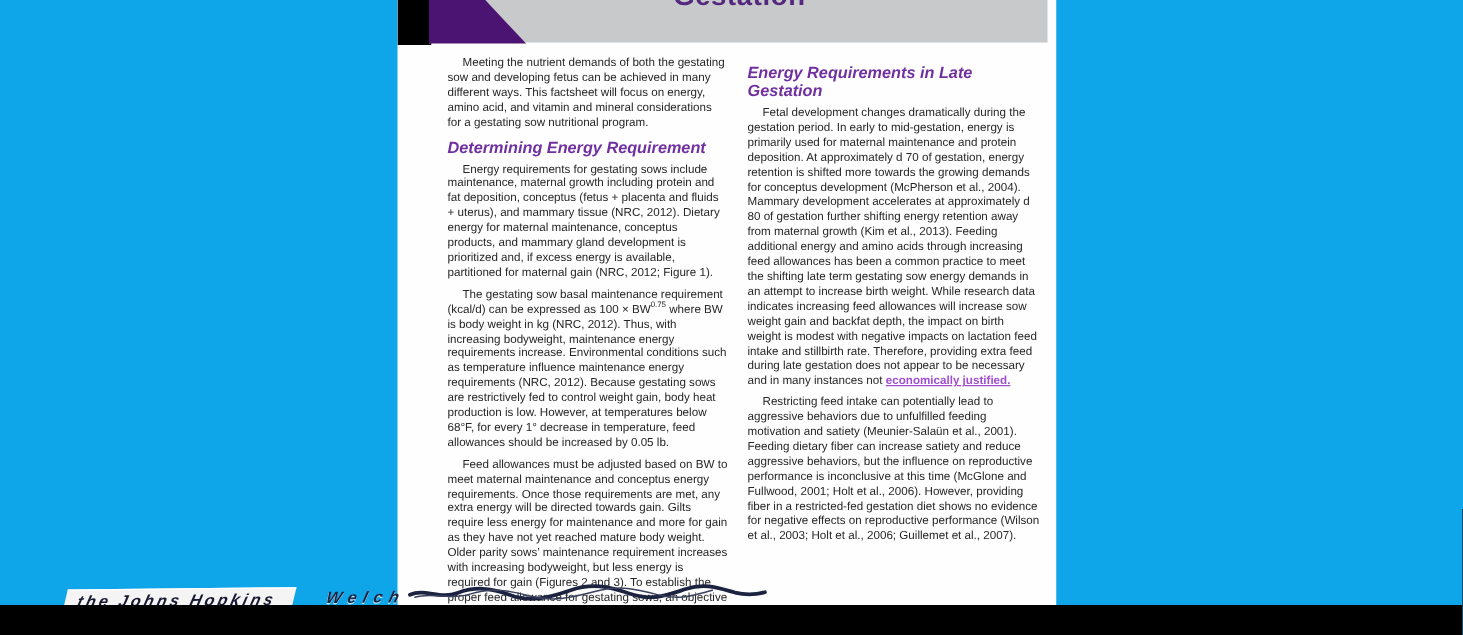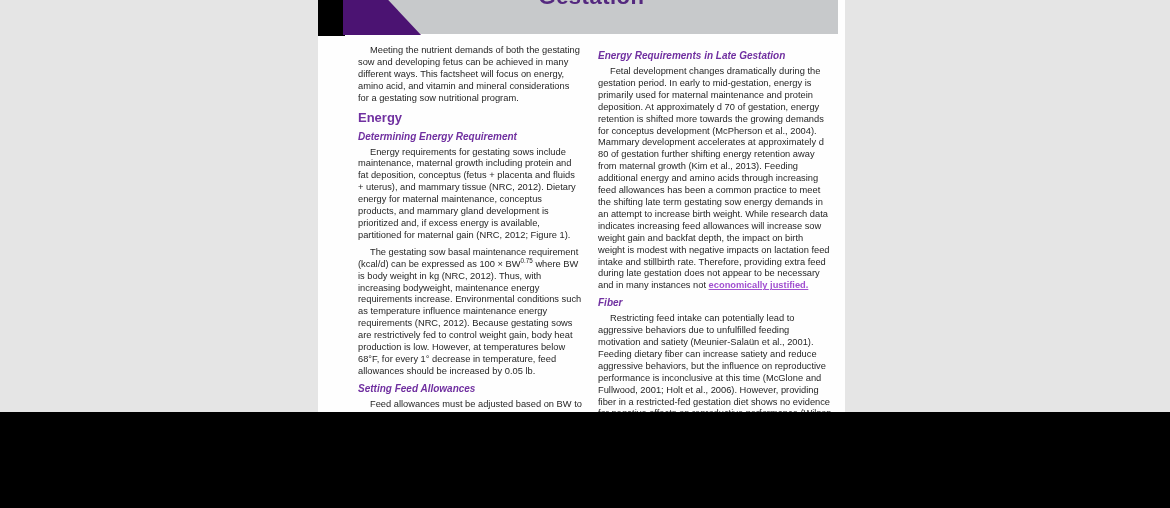--- a/index.html
+++ b/index.html
@@ -1,17 +1,17 @@
 <!DOCTYPE html>
 <html><head>
 <meta charset="utf-8">
 <style>
   html,body{margin:0;padding:0;background:#000;}
   .stage{
-    position:relative;width:1170px;height:412px;background:#e5e5e5;
+    position:relative;width:1170px;height:484px;background:#0ea5e9;
     overflow:hidden;font-family:"Liberation Sans","DejaVu Sans",sans-serif;
   }
   .doc-page{
     position:absolute;left:318px;top:0;width:527px;height:508px;
     background:#fefefe;overflow:hidden;
   }
   
   .banner{
     position:absolute;left:27px;top:0;width:493px;height:34px;
     background:#c7c9cb;
@@ -35,21 +35,21 @@
   .col-right{left:280px;width:234px;}
   .body{
     font-size:9.3px;line-height:11.9px;margin:0 0 5px 0;
     text-align:left;
   }
   .indent{text-indent:12px;}
   .h-section{
     font-size:13px;font-weight:bold;color:#7030a0;margin:3px 0 6px 0;
   }
   .h-sub{
-    font-size:10px;font-weight:bold;font-style:italic;color:#7030a0;
+    font-size:13px;font-weight:bold;font-style:italic;color:#7030a0;
     margin:5px 0 5px 0;
   }
   .body sup{font-size:6.3px;vertical-align:super;line-height:0;}
   .doc-link{color:#a14fd0;text-decoration:underline;cursor:pointer;font-weight:bold;}
   
   .watermark{
     position:absolute;left:52px;top:468px;width:700px;height:26px;
     transform:rotate(-0.6deg);z-index:5;white-space:nowrap;
   }
   .wm-band{
@@ -75,40 +75,37 @@
 
     <div class="banner">
       <div class="banner-title">Gestation</div>
     </div>
     <div class="corner-black"></div>
     <div class="purple-flag"></div>
 
     <div class="col col-left">
       <p class="body indent">Meeting the nutrient demands of both the gestating sow and developing fetus can be achieved in many different ways. This factsheet will focus on energy, amino acid, and vitamin and mineral considerations for a gestating sow nutritional program.</p>
 
-      <h2 class="h-section">Energy</h2>
 
       <h3 class="h-sub">Determining Energy Requirement</h3>
 
       <p class="body indent">Energy requirements for gestating sows include maintenance, maternal growth including protein and fat deposition, conceptus (fetus + placenta and fluids + uterus), and mammary tissue (NRC, 2012). Dietary energy for maternal maintenance, conceptus products, and mammary gland development is prioritized and, if excess energy is available, partitioned for maternal gain (NRC, 2012; Figure 1).</p>
 
       <p class="body indent"><span>The gestating sow basal maintenance requirement (kcal/d) can be expressed as 100 × BW</span><sup>0.75</sup><span> where BW is body weight in kg (NRC, 2012). Thus, with increasing bodyweight, maintenance energy requirements increase. Environmental conditions such as temperature influence maintenance energy requirements (NRC, 2012). Because gestating sows are restrictively fed to control weight gain, body heat production is low. However, at temperatures below 68°F, for every 1° decrease in temperature, feed allowances should be increased by 0.05 lb.</span></p>
 
-      <h3 class="h-sub">Setting Feed Allowances</h3>
 
       <p class="body indent">Feed allowances must be adjusted based on BW to meet maternal maintenance and conceptus energy requirements. Once those requirements are met, any extra energy will be directed towards gain. Gilts require less energy for maintenance and more for gain as they have not yet reached mature body weight. Older parity sows’ maintenance requirement increases with increasing bodyweight, but less energy is required for gain (Figures 2 and 3). To establish the proper feed allowance for gestating sows, an objective measure should be used to maintain sows in proper body condition. Sows should be identified as thin, ideal, or over conditioned. Feed allowance should then be adjusted accordingly. Variation</p>
     </div>
 
     <div class="col col-right">
 
       <h3 class="h-sub">Energy Requirements in Late Gestation</h3>
 
       <p class="body indent"><span>Fetal development changes dramatically during the gestation period. In early to mid-gestation, energy is primarily used for maternal maintenance and protein deposition. At approximately d 70 of gestation, energy retention is shifted more towards the growing demands for conceptus development (McPherson et al., 2004). Mammary development accelerates at approximately d 80 of gestation further shifting energy retention away from maternal growth (Kim et al., 2013). Feeding additional energy and amino acids through increasing feed allowances has been a common practice to meet the shifting late term gestating sow energy demands in an attempt to increase birth weight. While research data indicates increasing feed allowances will increase sow weight gain and backfat depth, the impact on birth weight is modest with negative impacts on lactation feed intake and stillbirth rate. Therefore, providing extra feed during late gestation does not appear to be necessary and in many instances not </span><a class="doc-link">economically justified.</a></p>
 
-      <h3 class="h-sub">Fiber</h3>
 
       <p class="body indent">Restricting feed intake can potentially lead to aggressive behaviors due to unfulfilled feeding motivation and satiety (Meunier-Salaün et al., 2001). Feeding dietary fiber can increase satiety and reduce aggressive behaviors, but the influence on reproductive performance is inconclusive at this time (McGlone and Fullwood, 2001; Holt et al., 2006). However, providing fiber in a restricted-fed gestation diet shows no evidence for negative effects on reproductive performance (Wilson et al., 2003; Holt et al., 2006; Guillemet et al., 2007).</p>
     </div>
 
   </div>
 
   <div class="watermark">
     <span class="wm-band">the Johns Hopkins</span><span class="wm-outline">Welch</span><svg class="wm-squiggle" width="300" height="16" viewBox="0 0 300 16">
       <path d="M2,8 C 14,3 26,12 40,7 S 66,3 82,9 S 112,12 130,6 S 160,3 178,9 S 206,11 222,6 S 248,5 262,9 Q 274,12 286,9" fill="none" stroke="#1c2340" stroke-width="3" stroke-linecap="round"></path>
       <path d="M6,10 C 20,6 34,13 50,8 S 80,5 98,10 S 130,12 150,7 S 182,5 200,10 S 228,11 244,7" fill="none" stroke="#3a415e" stroke-width="1.2" stroke-linecap="round"></path>

